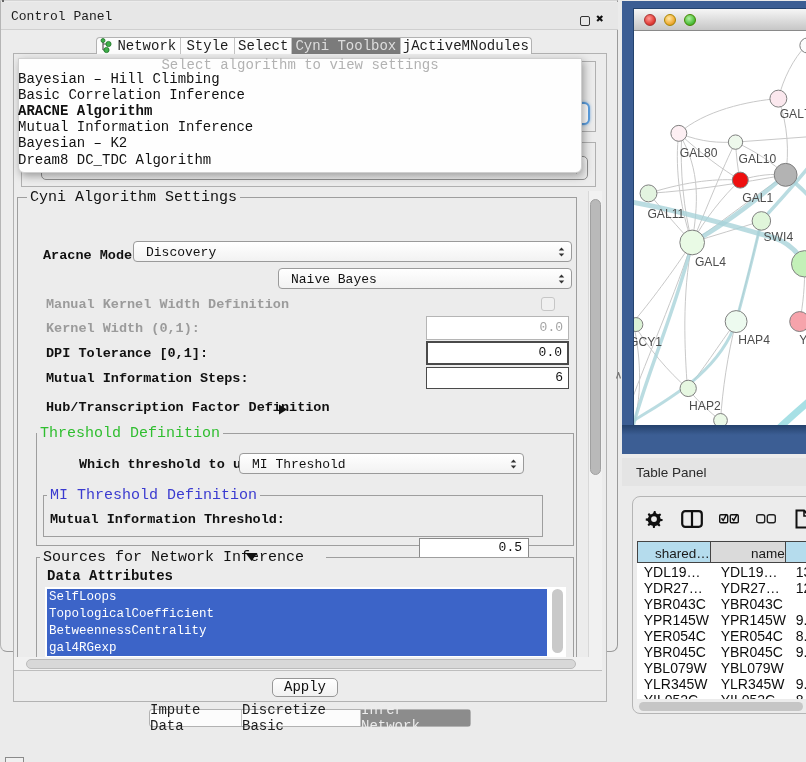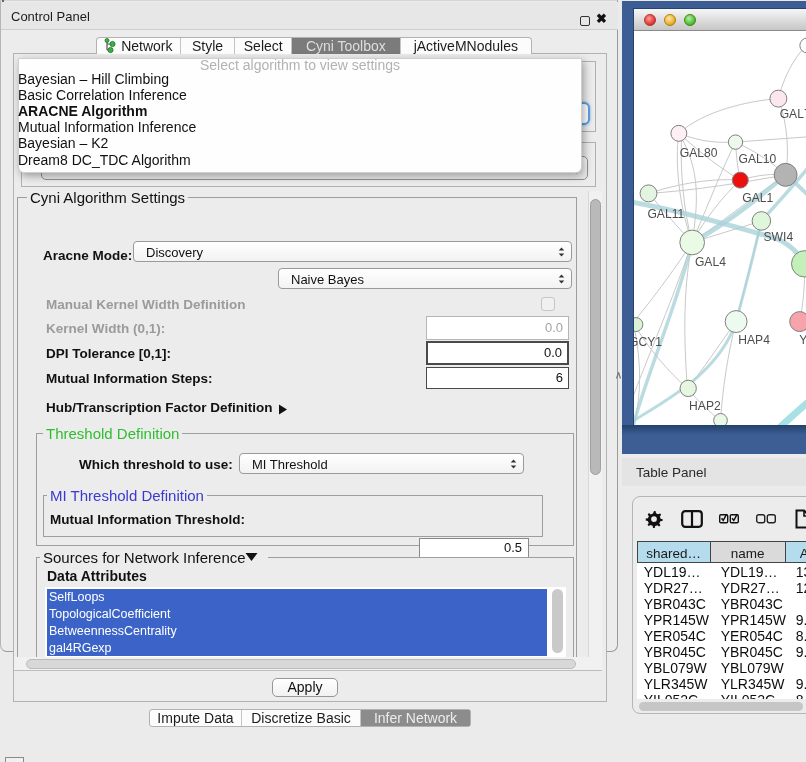--- a/index.html
+++ b/index.html
@@ -5,21 +5,21 @@
 * { margin:0; padding:0; box-sizing:border-box; }
 html,body { width:806px; height:762px; overflow:hidden; background:#ebebeb;
   font-family:"Liberation Sans", sans-serif; }
 .abs { position:absolute; }
 #stage { position:relative; width:806px; height:762px; }
 
 
 #cp { left:0; top:0; width:618px; height:652px; background:#ececec;
   border-top:1px solid #d4d4d4; border-right:1px solid #9a9a9a;
   border-bottom:1px solid #9a9a9a; border-left:1px solid #b5b5b5;
-  border-radius:0 0 7px 7px; }
+  border-radius:0 0 7px 7px;font-family:Liberation Mono, monospace; }
 #cp-title { left:0; top:1px; width:617px; height:28px; background:#e7e7e7;
   border-bottom:1px solid #cfcfcf; }
 #cp-title span.t { position:absolute; left:10px; top:7px; font-size:13px; color:#1c1c1c; }
 #btn-float { left:579px; top:14px; width:9.5px; height:9.5px; border:1.5px solid #333; border-radius:2px; }
 #btn-close { left:595px; top:9px; font-size:13px; font-weight:bold; color:#111; }
 
 
 .seg { position:absolute; background:#fcfcfc; border:1px solid #b2b2b2; display:flex; }
 #topseg { left:95px; top:36px; width:436px; height:17px; border-radius:4px 4px 0 0; border-bottom:none; }
 .seg .s { position:relative; height:100%; display:flex; align-items:center; justify-content:center;
@@ -82,21 +82,21 @@
   background:linear-gradient(#f6f6f6,#c6c6c6); border-bottom:1px solid #8a8a8a; }
 .light { position:absolute; top:4.5px; width:12px; height:12px; border-radius:50%; }
 #net-canvas { position:absolute; left:0; top:22px; right:0; bottom:0; background:#fff; }
 
 
 #tp-bar { left:622px; top:458px; width:184px; height:28px; background:#e4e4e4; }
 #tp-bar span { position:absolute; left:14px; top:7px; font-size:13.5px; color:#2a2a2a; }
 #tablebox { left:632px; top:496px; width:190px; height:218px; background:#ececec;
   border:1px solid #b5b5b5; border-radius:8px 0 0 8px; }
 .th { position:absolute; top:43.7px; height:22.3px; border-top:1px solid #444; border-bottom:1px solid #444;
-  font-size:13.5px; color:#1a1a1a; text-align:center; line-height:23px; }
+  font-size:13.5px; color:#1a1a1a; text-align:right; line-height:23px; }
 .tr { position:absolute; font-size:14px; color:#0d0d0d; white-space:nowrap; }
 </style>
 </head>
 <body>
 <div id="stage">
 
   <div class="abs" id="cp">
     <div class="abs" style="left:1px; top:-1px; width:2px; height:3px; background:#666;"></div>
     <div class="abs" id="cp-title">
         <span class="t">Control Panel</span>
@@ -155,21 +155,21 @@
     <div class="field" style="left:425px; top:340px; width:143px; height:24px; border:2px solid #4a4a4a; padding-right:5px; line-height:20px;">0.0</div>
     <span class="lbl" style="left:45px; top:370px;">Mutual Information Steps:</span>
     <div class="field" style="left:425px; top:366px; width:143px; height:22px; border:1px solid #4a4a4a; padding-right:5px; line-height:20px;">6</div>
 
     <span class="lbl" style="left:45px; top:399px;">Hub/Transcription Factor Definition</span>
     <svg class="abs" style="left:277px; top:403px;" width="10" height="11" viewBox="0 0 10 11">
         <path d="M1 0.5 L9 5.5 L1 10.5 Z" fill="#111"></path>
       </svg>
 
     <div class="group" style="left:35px; top:432px; width:538px; height:113px;">
-      <span class="gtitle" style="left:6px; color:#2fbe2f;">Threshold Definition</span>
+      <span class="gtitle" style="left:0; color:#2fbe2f;">Threshold Definition</span>
     </div>
     <span class="lbl" style="left:78px; top:456px;">Which threshold to use:</span>
     <div class="combo" style="left:238px; top:452px; width:285px; height:21px;">
       <span class="txt">MI Threshold</span>
       <svg class="arr" viewBox="0 0 9 13">
           <path d="M1.5 5 L4.5 1.5 L7.5 5 Z M1.5 8 L4.5 11.5 L7.5 8 Z" fill="#333"></path>
         </svg>
     </div>
     <div class="group" style="left:42px; top:494px; width:500px; height:42px;">
       <span class="gtitle" style="left:3px; color:#3a3ad0;">MI Threshold Definition</span>

